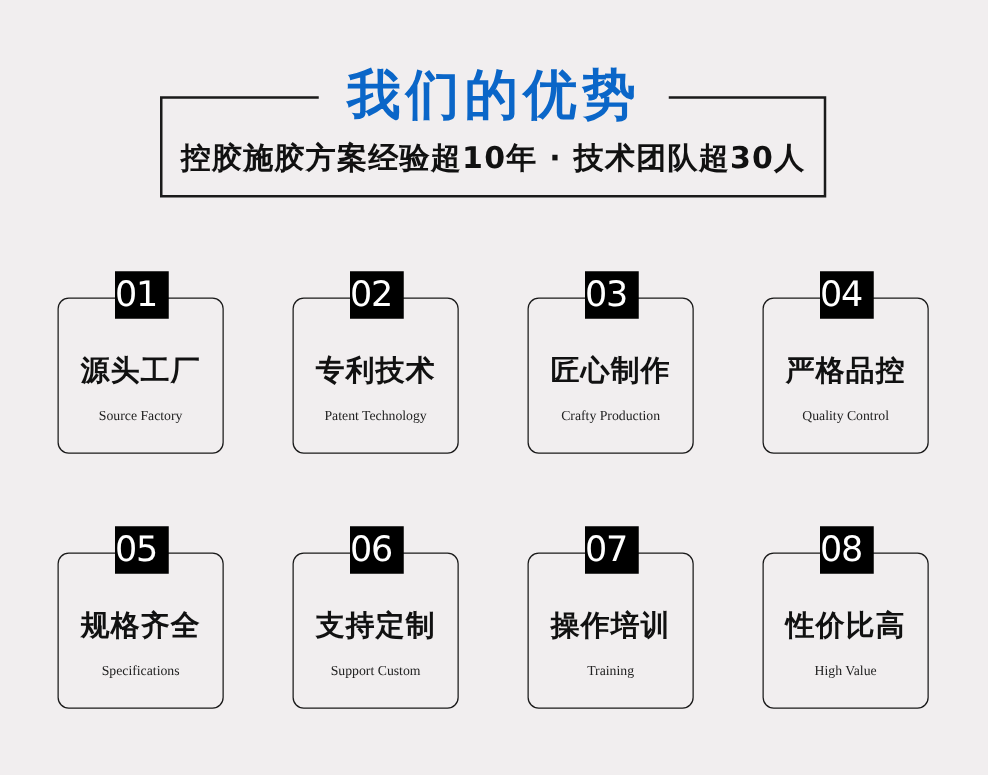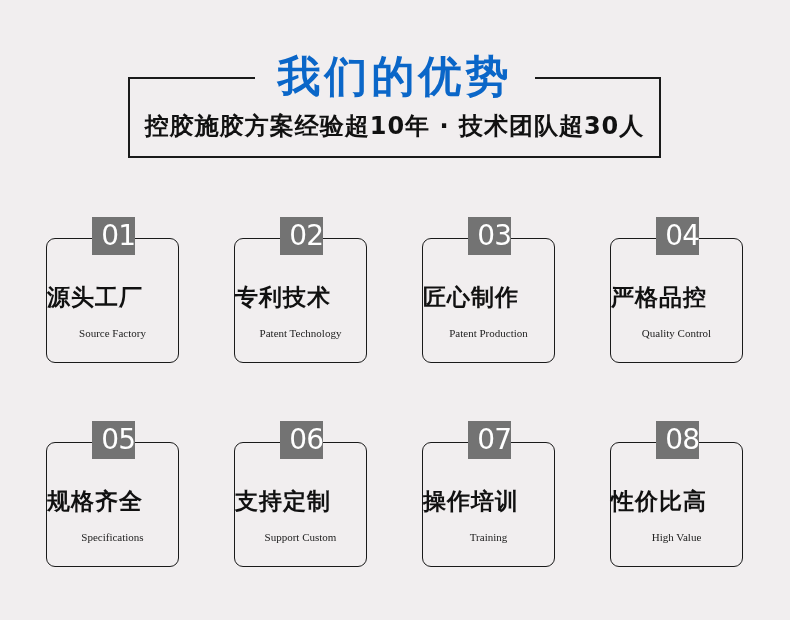--- a/index.html
+++ b/index.html
@@ -56,35 +56,36 @@
       width: 133px;
       height: 125px;
       border: 1.5px solid #1a1a1a;
       border-radius: 9px;
       box-sizing: border-box;
     }
     .badge {
       position: absolute;
       width: 43px;
       height: 38px;
-      background: #737373;
+      background: #000000;
       color: #fff;
       font-family: "DejaVu Sans", sans-serif;
       font-size: 28px;
       line-height: 38px;
-      text-align: right;
+      text-align: left;
       top: -22px;
       left: 45px;
       letter-spacing: -1px;
     }
     .card-title {
       position: absolute;
       left: 0;
       right: 0;
       top: 44px;
+      text-align: center;
       font-family: "DejaVu Serif", serif;
       font-weight: bold;
       font-size: 23px;
       line-height: 28px;
       color: #111;
       letter-spacing: 1px;
     }
     .card-sub {
       position: absolute;
       left: 0;
@@ -112,21 +113,21 @@
 
 <div class="card" style="left:234px; top:238px;">
   <div class="badge">02</div>
   <div class="card-title">专利技术</div>
   <div class="card-sub">Patent Technology</div>
 </div>
 
 <div class="card" style="left:422px; top:238px;">
   <div class="badge">03</div>
   <div class="card-title">匠心制作</div>
-  <div class="card-sub">Patent Production</div>
+  <div class="card-sub">Crafty Production</div>
 </div>
 
 <div class="card" style="left:610px; top:238px;">
   <div class="badge">04</div>
   <div class="card-title">严格品控</div>
   <div class="card-sub">Quality Control</div>
 </div>
 
 <div class="card" style="left:46px; top:442px;">
   <div class="badge">05</div>

